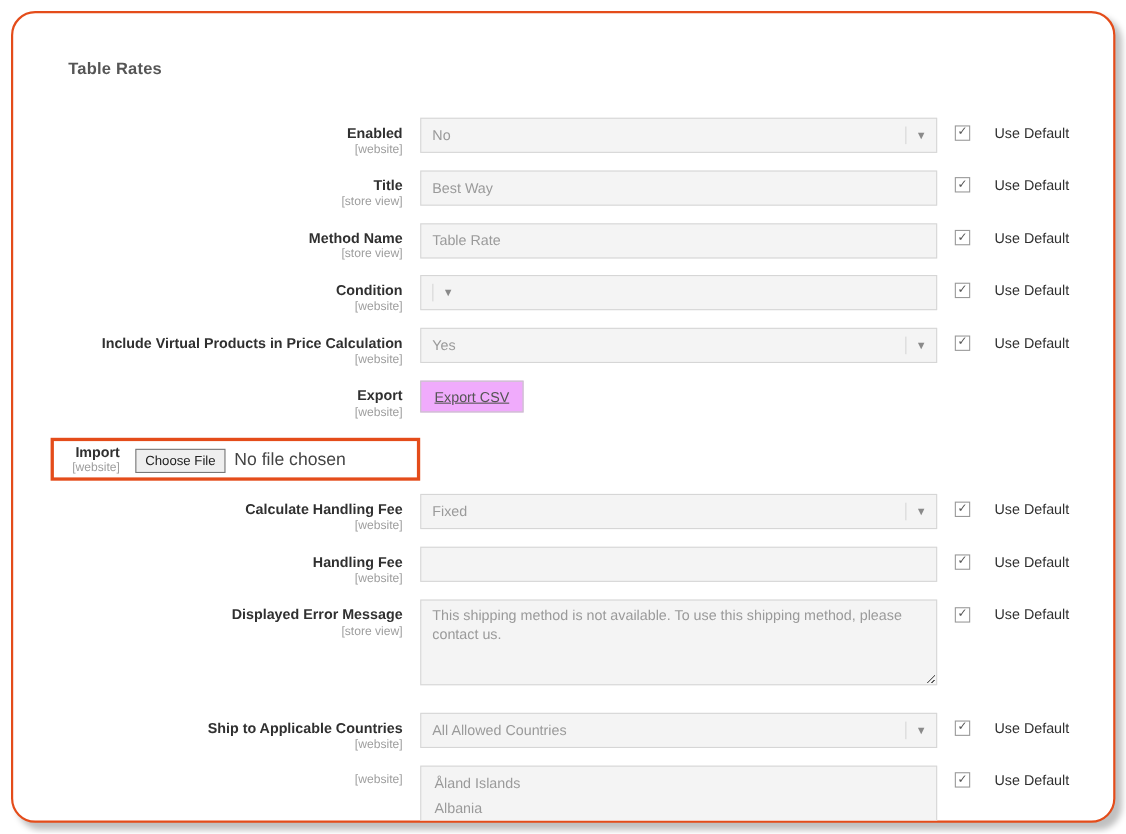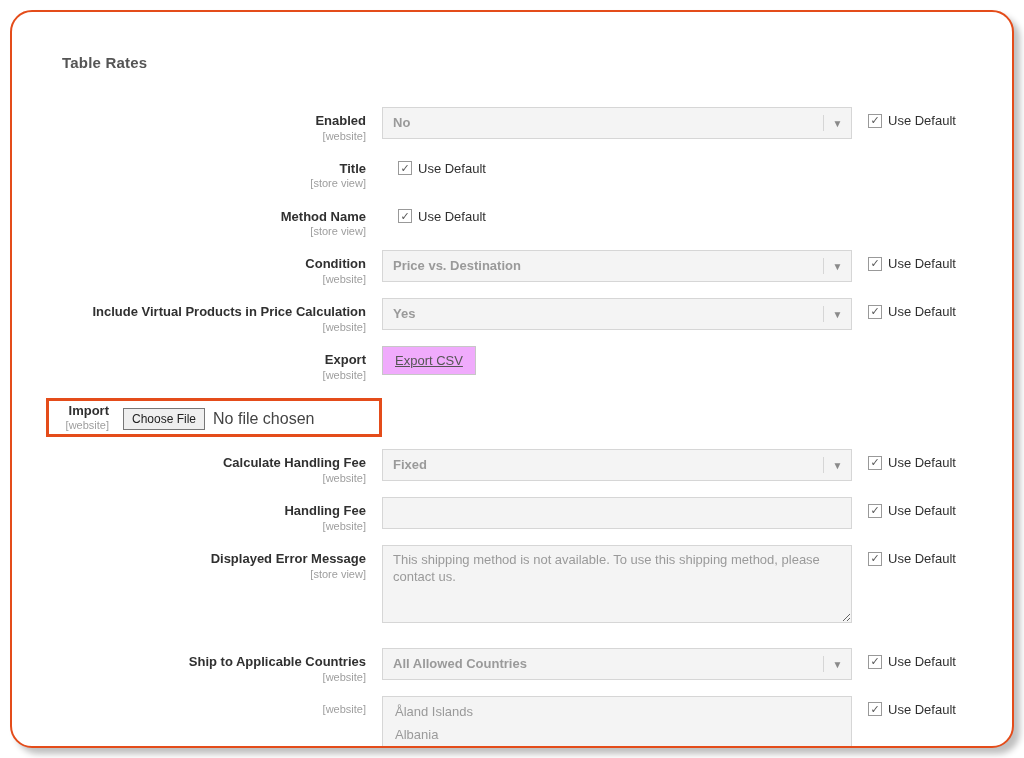--- a/index.html
+++ b/index.html
@@ -62,20 +62,21 @@
   }
   .use-col {
     flex: 0 0 120px;
     padding-left: 16px;
     padding-top: 6px;
     display: flex;
     align-items: center;
     gap: 6px;
     font-size: 13px;
     color: #303030;
+    justify-content: space-between;
   }
   .use-col.hidden { visibility: hidden; }
 
   
   .text-input, .select-box, .textarea-input, .multiselect {
     width: 100%;
     border: 1px solid #d6d6d6;
     background: #f4f4f4;
     color: #9a9a9a;
     font-size: 13px;
@@ -84,21 +85,20 @@
     line-height: 1.3;
   }
   .text-input { height: 32px; }
   .select-box {
     height: 32px;
     display: flex;
     align-items: center;
     justify-content: space-between;
     position: relative;
     padding-right: 0;
-    font-weight: bold;
   }
   .select-box .select-value { flex: 1 1 auto; padding-right: 10px; }
   .select-arrow-box {
     width: 28px;
     height: 100%;
     border-left: 1px solid #d6d6d6;
     display: flex;
     align-items: center;
     justify-content: center;
     color: #8a8a8a;
@@ -197,45 +197,50 @@
         <span class="cb"></span>
         <span>Use Default</span>
       </div>
     </div>
 
     <div class="row">
       <div class="label-col">
         <span class="lbl">Title</span>
         <span class="scope">[store view]</span>
       </div>
+      <div class="field-col">
+        <input class="text-input" disabled="" value="Best Way" style="">
+      </div>
       <div class="use-col">
         <span class="cb"></span>
         <span>Use Default</span>
       </div>
     </div>
 
     <div class="row">
       <div class="label-col">
         <span class="lbl">Method Name</span>
         <span class="scope">[store view]</span>
       </div>
+      <div class="field-col">
+        <input class="text-input" disabled="" value="Table Rate" style="">
+      </div>
       <div class="use-col">
         <span class="cb"></span>
         <span>Use Default</span>
       </div>
     </div>
 
     <div class="row">
       <div class="label-col">
         <span class="lbl">Condition</span>
         <span class="scope">[website]</span>
       </div>
       <div class="field-col">
         <div class="select-box">
-          <span class="select-value">Price vs. Destination</span>
           <span class="select-arrow-box">▼</span>
         </div>
       </div>
       <div class="use-col">
         <span class="cb"></span>
         <span>Use Default</span>
       </div>
     </div>
 
     <div class="row">

